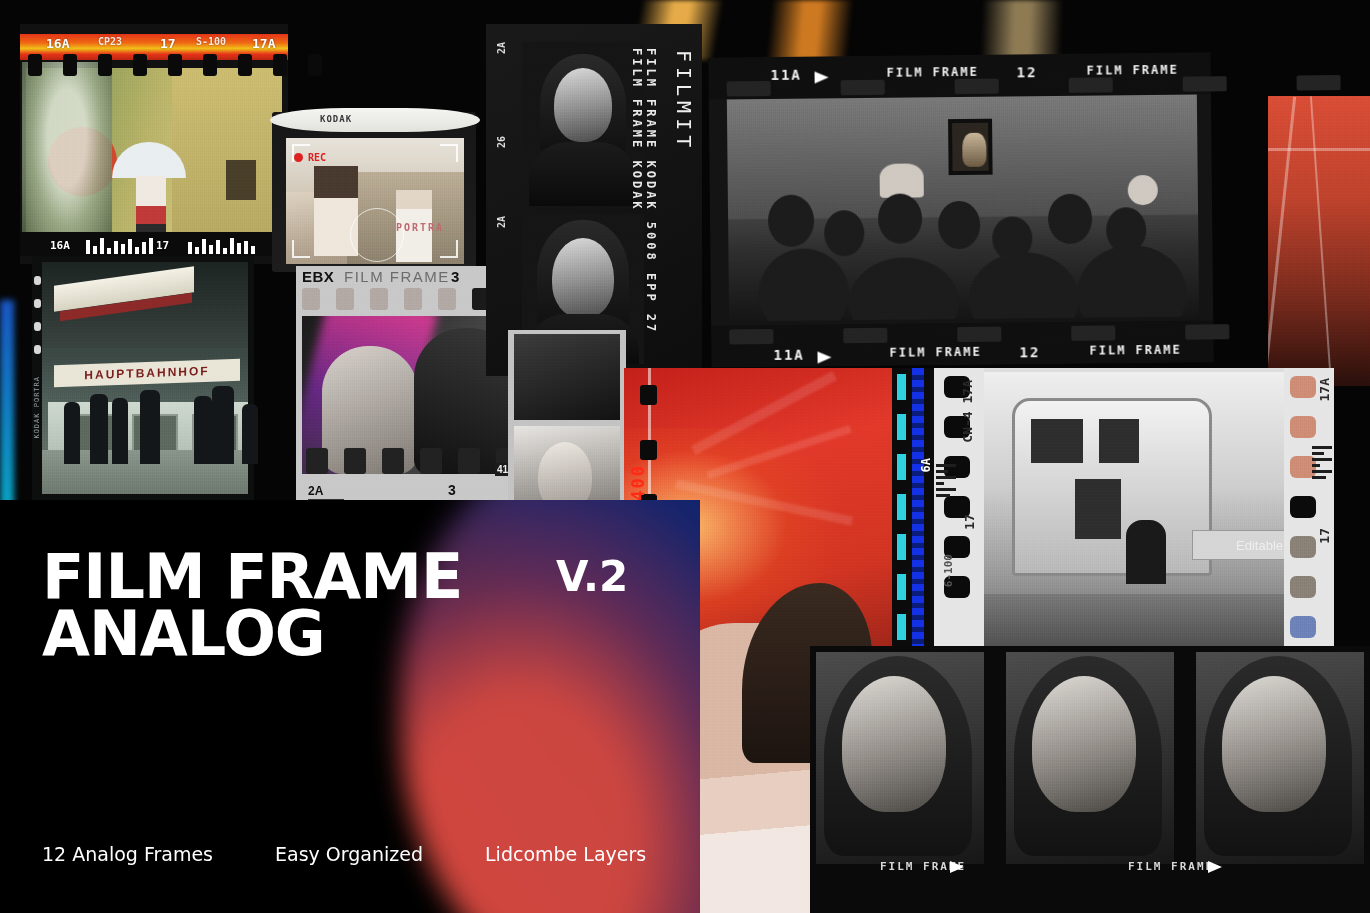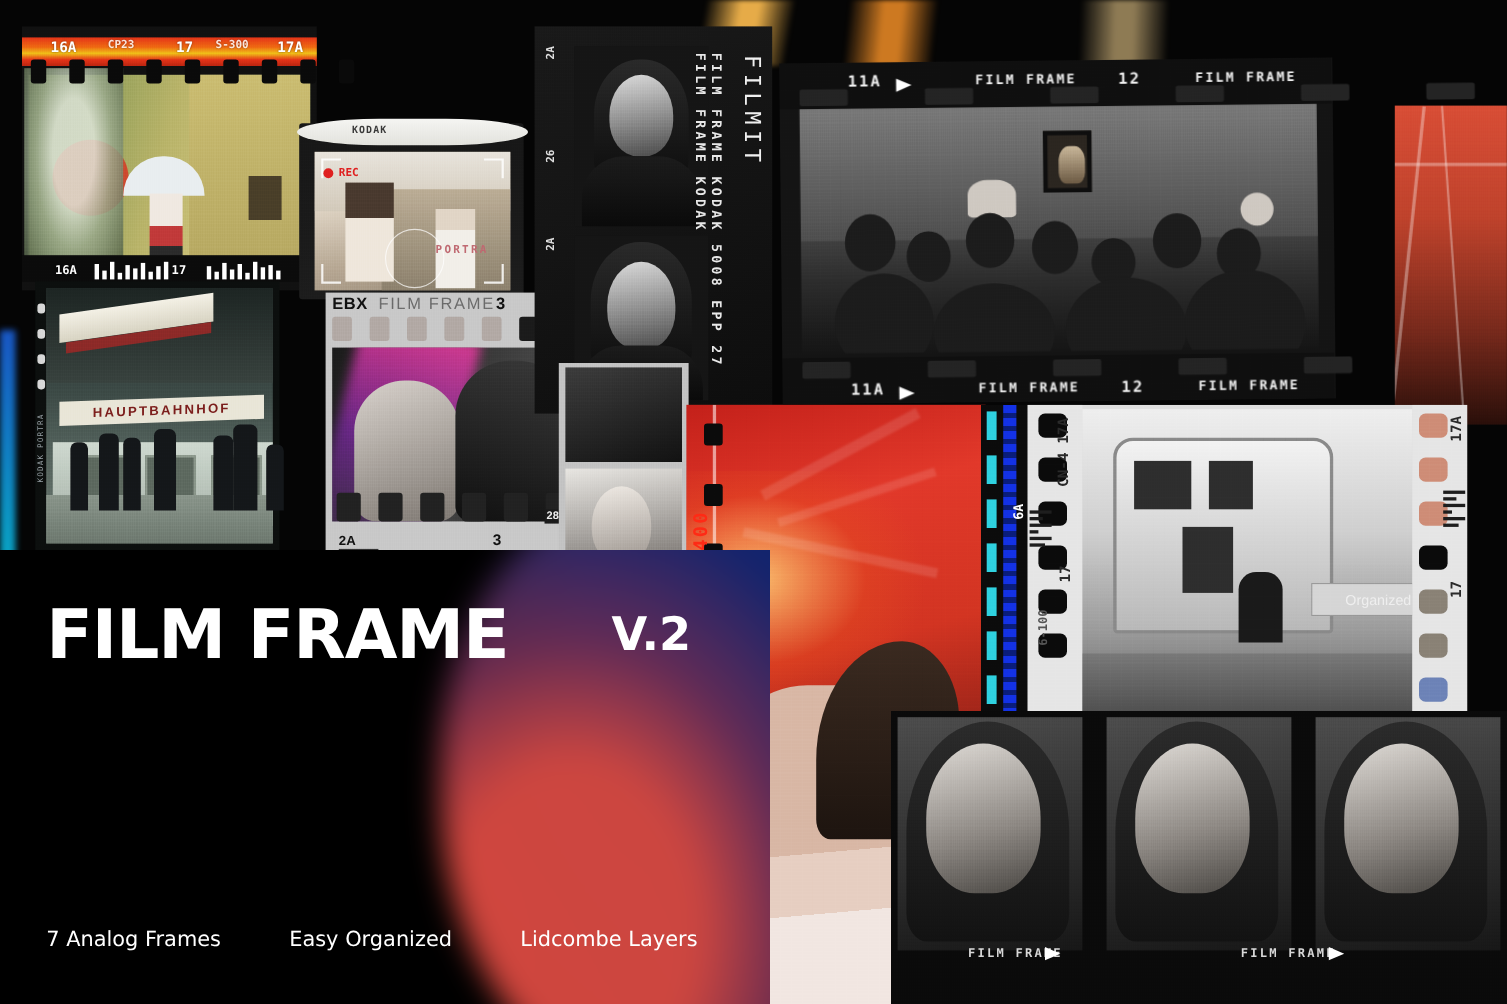--- a/index.html
+++ b/index.html
@@ -288,21 +288,21 @@
       <div class="treeL"></div>
         <div class="bldg"></div>
         <div class="win"></div>
       <div class="umb"></div>
         <div class="per"></div>
     </div>
     <div class="edgebar top">
       <span class="edgecode" style="left:26px">16A</span>
       <span class="edgecode" style="left:78px;font-size:10px;opacity:.85">CP23</span>
       <span class="edgecode" style="left:140px">17</span>
-      <span class="edgecode" style="left:176px;font-size:10px;opacity:.85">S-300</span>
+      <span class="edgecode" style="left:176px;font-size:10px;opacity:.85">S-100</span>
       <span class="edgecode" style="left:232px">17A</span>
     </div>
     <div class="holes top">
       <i></i>
         <i></i>
         <i></i>
         <i></i>
         <i></i>
         <i></i>
         <i></i>
@@ -416,21 +416,21 @@
       <i></i>
         <i></i>
         <i></i>
         <i></i>
         <i></i>
         <i></i>
     </div>
     <div class="ftr">
       <span class="b1">2A</span>
       <span class="b2">3</span>
-      <span class="b3">28</span>
+      <span class="b3">41</span>
       <span class="arr"></span>
     </div>
   </div>
 
   <div class="abs grain" id="strip-kodak">
     <div class="f f1">
       <div class="hair" style="top:12px;width:86px;height:104px"></div>
       <div class="face" style="top:26px;width:58px;height:74px"></div>
       <div class="body" style="width:108px;height:64px"></div>
     </div>
@@ -578,21 +578,21 @@
       </div>
     </div>
     <div class="pic">
       <div class="train">
         <div class="win" style="left:16px;top:18px;width:52px;height:44px"></div>
         <div class="win" style="left:84px;top:18px;width:40px;height:44px"></div>
         <div class="win" style="left:60px;top:78px;width:46px;height:60px"></div>
       </div>
       <div class="person"></div>
       <div class="sign">
-        <span>Organized</span>
+        <span>Editable</span>
       </div>
       <div class="plat"></div>
     </div>
     <div class="edgeR">
       <div class="holesv" style="left:6px;top:8px;gap:18px">
         <i style="background:#cf8e78"></i>
           <i style="background:#cf8e78"></i>
           <i style="background:#cf8e78"></i>
         <i></i>
           <i style="background:#8b8377"></i>
@@ -629,23 +629,24 @@
     <span class="lbl" style="left:70px">FILM FRAME</span>
     <span class="tri" style="left:140px"></span>
     <span class="lbl" style="left:318px">FILM FRAME</span>
     <span class="tri" style="left:398px"></span>
   </div>
 
   <div class="abs" id="panel-title">
     <div class="blob"></div>
     <h1>
       <span>FILM FRAME</span>
+      <span>ANALOG</span>
     </h1>
     <div class="ver">V.2</div>
     <div class="feats">
-      <div>7 Analog Frames</div>
+      <div>12 Analog Frames</div>
       <div>Easy Organized</div>
       <div>Lidcombe Layers</div>
     </div>
   </div>
 
 
 </div>
 
 </body></html>

